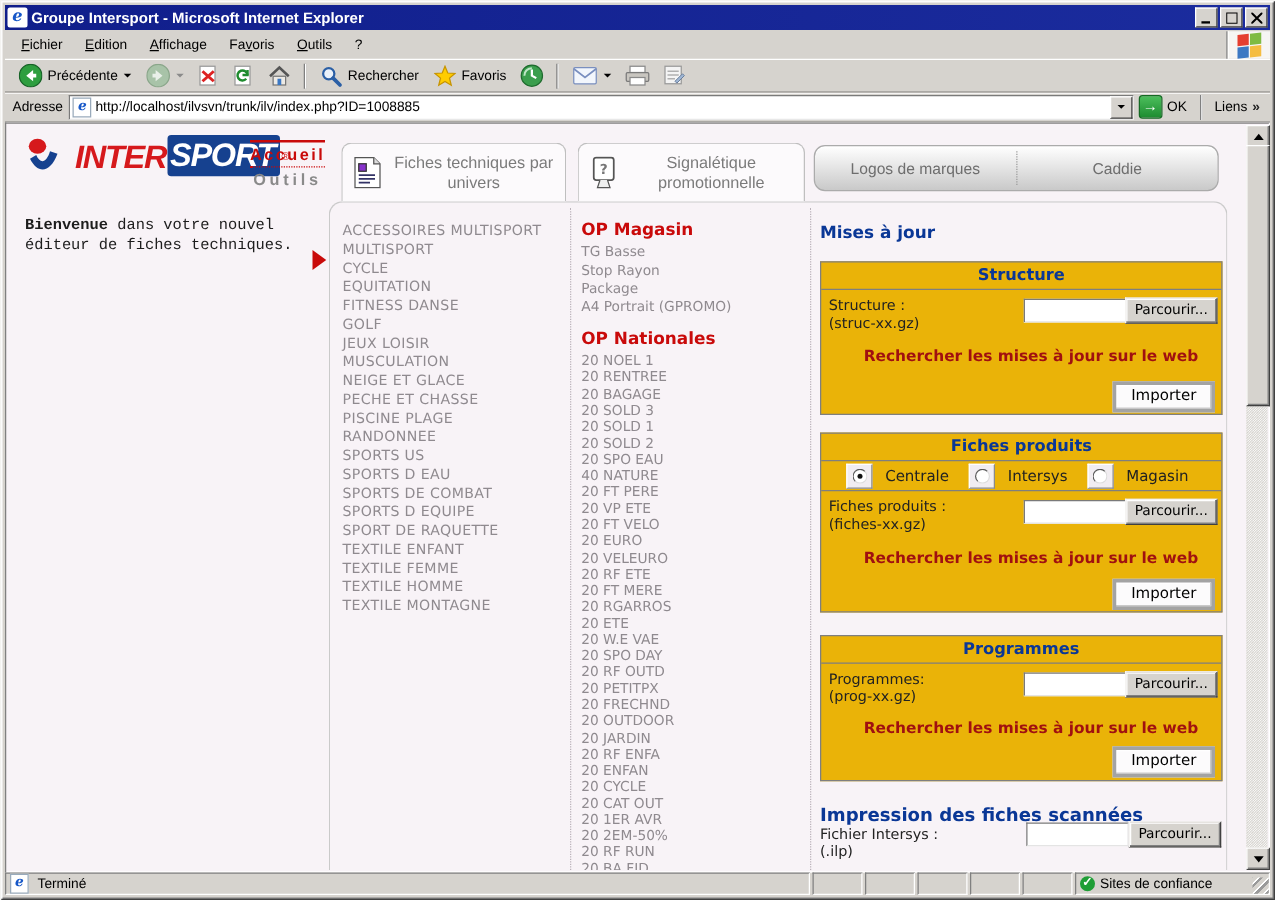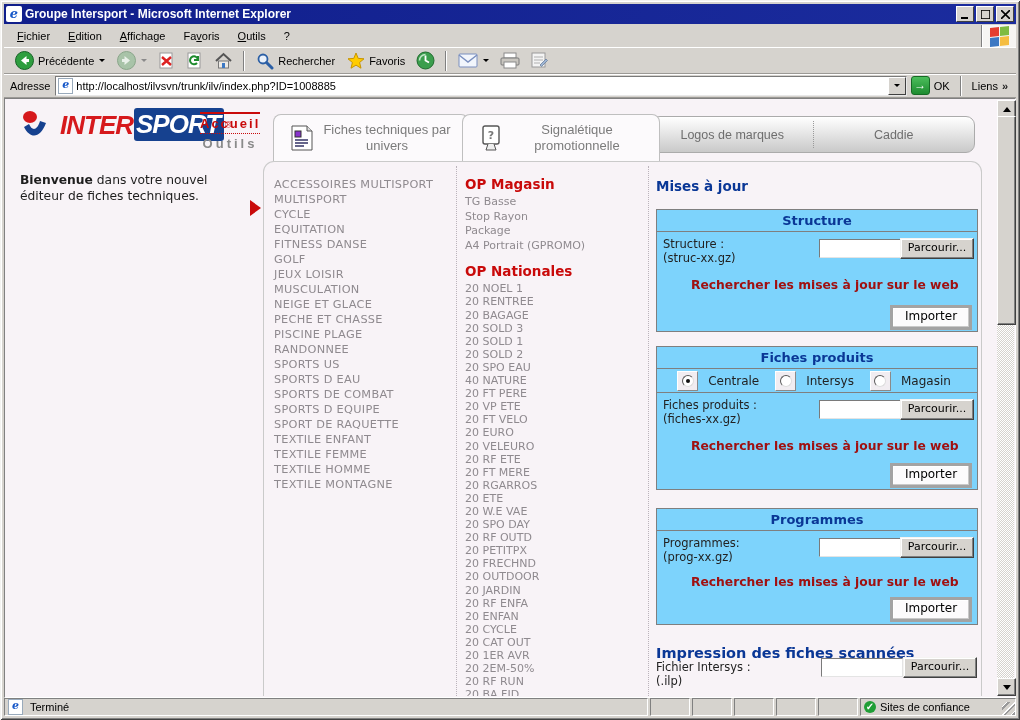--- a/index.html
+++ b/index.html
@@ -81,47 +81,47 @@
   .page-abs{position:absolute;}
   .brand{left:14px;top:8px;display:flex;align-items:center;cursor:pointer;}
   .logo-word{font-size:26px;font-weight:bold;font-style:italic;letter-spacing:-1px;line-height:30px;}
   .inter{color:#D6191C;}
   .sport{color:#fff;background:#16418F;padding:1px 4px 2px 2px;border-radius:3px;margin-left:1px;}
   .reg{color:#D6191C;font-size:9px;vertical-align:top;margin-left:1px;}
   .homelinks{left:194px;top:12px;width:60px;text-align:center;border-top:2px solid #C90A0A;padding-top:2px;}
   .accueil{color:#C90A0A;font-weight:bold;font-size:13px;letter-spacing:2px;border-bottom:1px dotted #C90A0A;padding-bottom:2px;cursor:pointer;}
   .outils{color:#8a8a8a;font-weight:bold;font-size:13px;letter-spacing:3px;padding-top:2px;cursor:pointer;}
   .tab{top:14px;height:46px;background:#FCFAFC;border:1px solid #BFBFBF;border-bottom:none;
-       border-radius:8px 8px 0 0;display:flex;align-items:center;gap:8px;padding:0 16px;cursor:pointer;z-index:2;}
+       border-radius:8px 8px 0 0;display:flex;align-items:center;gap:8px;padding:0 8px;cursor:pointer;z-index:2;}
   .tab1{left:267px;width:162px;} .tab2{left:456px;width:164px;}
   .tab-label{flex:1;text-align:center;color:#7B7B7B;font-size:13px;line-height:16px;}
   .pill{left:645px;top:16px;width:322px;height:35px;border:1px solid #ABABAB;border-radius:9px;
         background:linear-gradient(#FFFFFF,#C9C9C9);display:flex;align-items:stretch;box-shadow:inset 0 1px 0 #fff;}
   .pill-half{flex:1;display:flex;align-items:center;justify-content:center;color:#6E6E6E;font-size:12.5px;cursor:pointer;}
   .pill-div{width:0;border-left:1px dotted #9a9a9a;margin:4px 0;}
   .panel{left:257px;top:61px;width:717px;height:560px;border:1px solid #CACACA;border-bottom:none;
          border-radius:11px 11px 0 0;}
   .welcome{left:14px;top:72px;width:230px;font-family:"DejaVu Sans",sans-serif;font-size:12.3px;line-height:16px;color:#1d1d1d;}
-  .welcome p{margin:0 4px 14px 0;}
+  .welcome p{margin:0 4px 14px 0;font-family:Liberation Mono, monospace;}
   .sel-red{color:#CC2222;}
   .red-arrow{left:244px;top:100px;width:0;height:0;border-top:8px solid transparent;border-bottom:8px solid transparent;
              border-left:11px solid #C90A0A;}
   .col{font-family:"DejaVu Sans",sans-serif;color:#8F8A8F;}
   .col1{left:268px;top:77px;width:178px;}
   .uni-item{font-size:11.3px;line-height:15px;letter-spacing:.3px;cursor:pointer;white-space:nowrap;}
   .vsep{width:0;border-left:1px dotted #BBB3BB;top:66px;bottom:0;}
   .sep1{left:450px;} .sep2{left:642px;}
   .col2{left:459px;top:76px;width:180px;}
   .op-head{color:#C90A0A;font-weight:bold;font-size:13.5px;font-family:"DejaVu Sans",sans-serif;margin:0 0 3px 0;}
   .op-head.second{margin-top:10px;}
   .op-item{font-size:11px;line-height:14.6px;cursor:pointer;white-space:nowrap;}
   .op-list2 .op-item{line-height:13.1px;}
   .col3{left:650px;top:78px;width:322px;height:521px;font-family:"DejaVu Sans",sans-serif;}
   .upd-title{font-size:13.5px;font-weight:bold;color:#0A3796;}
-  .upd-box{position:absolute;left:0;width:320px;border:1px solid #7F7F7F;background:#7dd3fc;}
+  .upd-box{position:absolute;left:0;width:320px;border:1px solid #7F7F7F;background:#eab308;}
   .box-structure{top:31px;height:121px;} .box-fiches{top:168px;height:142px;} .box-prog{top:330px;height:115px;}
   .box-head{height:21px;line-height:21px;text-align:center;font-weight:bold;font-size:13px;color:#0A3796;
             border-bottom:1px solid #7F7F7F;}
   .radio-row{position:absolute;left:0;right:0;top:22px;height:23px;border-bottom:1px solid #7F7F7F;
              display:flex;align-items:center;justify-content:center;gap:10px;font-size:12px;color:#222;}
   .radio-cell{width:19px;height:18px;background:#F1EDF1;border:1px solid;border-color:#fff #8a8a8a #8a8a8a #fff;
               display:flex;align-items:center;justify-content:center;cursor:pointer;}
   .radio{width:10px;height:10px;border-radius:50%;background:#fff;border:1px solid;border-color:#5a5a5a #ddd #ddd #5a5a5a;position:relative;}
   .radio.checked::after{content:"";position:absolute;left:3px;top:3px;width:4px;height:4px;border-radius:50%;background:#111;}
   .radio-label{margin-right:6px;}

